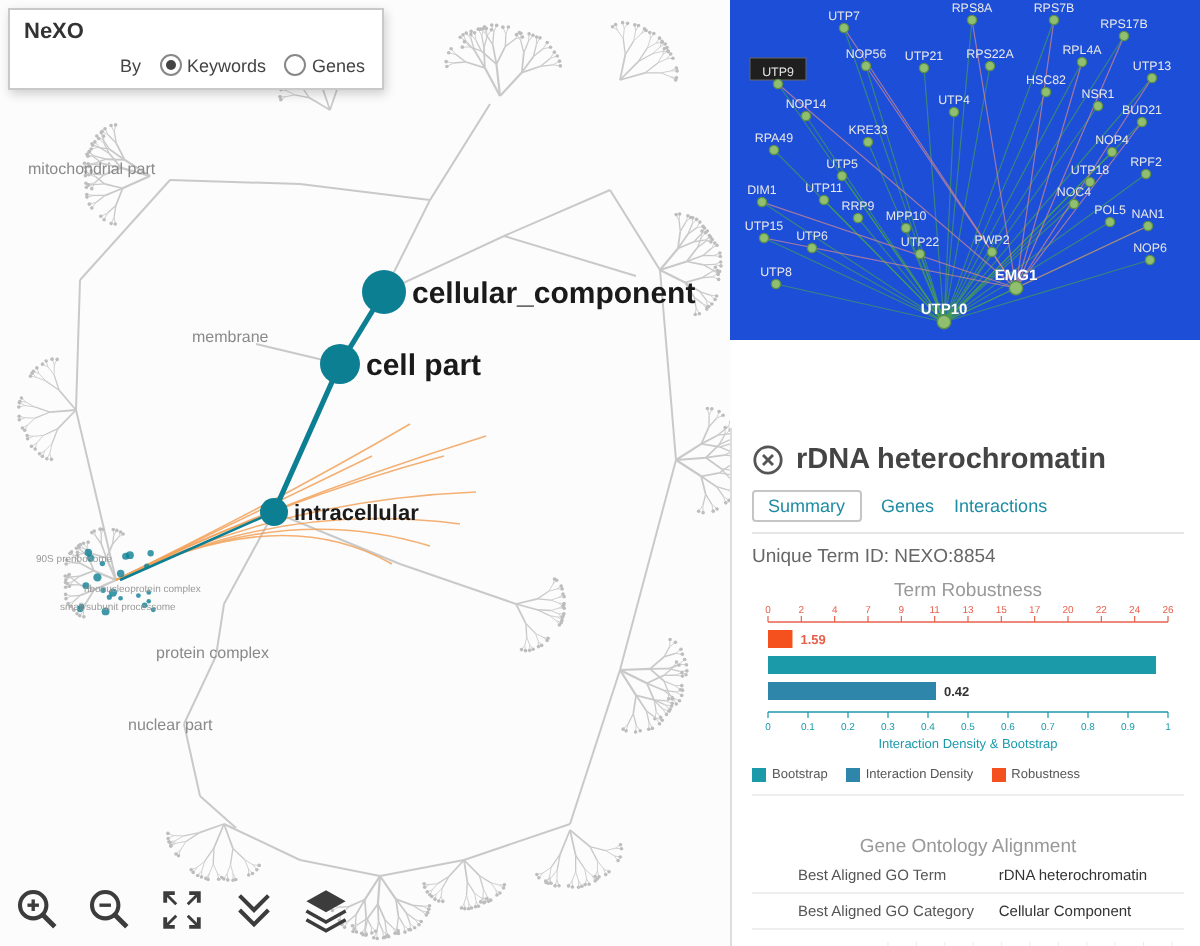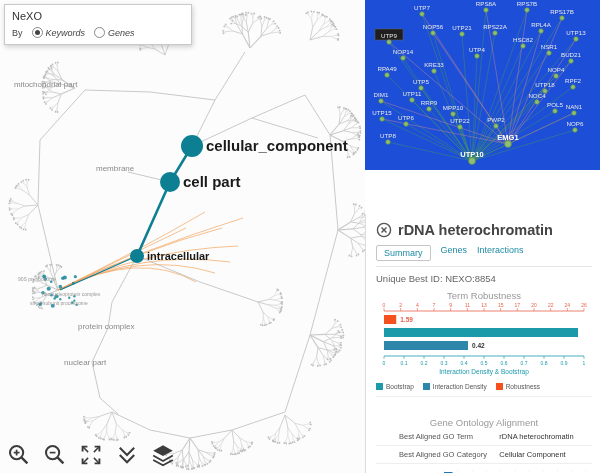--- a/index.html
+++ b/index.html
@@ -8,47 +8,47 @@
   svg{font-family:"Liberation Sans",sans-serif;}
 
   
   .tree-area{position:absolute;left:0;top:0;width:365px;height:473px;background:#fcfcfc;}
   #tree-svg{position:absolute;left:0;top:0;}
 
   
   .search-card{position:absolute;left:4px;top:4px;width:188px;background:#fff;
     border:1px solid #c9c9c9;box-shadow:1px 2px 5px rgba(0,0,0,.18);
     padding:5px 7px 6px;box-sizing:border-box;}
-  .sp-title{font-size:11px;font-weight:400;color:#333;}
+  .sp-title{font-size:11px;font-weight:700;color:#333;}
   .sp-row{display:flex;align-items:center;gap:5px;margin-top:3px;}
   .sp-row input{width:116px;height:16px;font-size:8.5px;border:1px solid #ccc;
     padding:0 4px;color:#333;box-sizing:border-box;font-family:"Liberation Sans",sans-serif;}
   .sp-row input::placeholder{color:#aaa;font-style:italic;}
   .sp-ic{font-size:12px;color:#555;cursor:pointer;line-height:1;display:inline-flex;align-items:center;}
-  .sp-row2{display:flex;align-items:center;gap:9px;margin-top:5px;font-size:9px;color:#444;}
-  .radio-wrap{display:inline-flex;align-items:flex-end;cursor:pointer;font-style:italic;}
+  .sp-row2{display:flex;align-items:center;gap:9px;margin-top:5px;font-size:9px;color:#444;margin-left:48px;}
+  .radio-wrap{display:inline-flex;align-items:flex-end;cursor:pointer;}
   .radio{width:9px;height:9px;border:1px solid #888;border-radius:50%;display:inline-block;
     position:relative;margin-right:3px;background:#fff;}
   .radio.sel::after{content:'';position:absolute;left:2px;top:2px;width:5px;height:5px;
     background:#444;border-radius:50%;}
 
   
   .toolbar{position:absolute;left:6px;bottom:4px;display:flex;gap:10px;}
   .tb{width:26px;height:26px;background:none;border:none;padding:0;cursor:pointer;}
   .tb svg{width:24px;height:24px;}
 
   
   .network-area{position:absolute;left:365px;top:0;width:235px;height:170px;background:#1d4ed8;}
 
   
   .details{position:absolute;left:365px;top:170px;width:235px;height:315px;background:#fff;
     border-left:1px solid #ddd;box-sizing:border-box;padding:8px 8px 0 10px;overflow:hidden;margin-top:44px;}
   .dt-head{display:flex;align-items:center;gap:6px;}
   .dt-title{font-size:14.5px;font-weight:600;color:#444;}
-  .tabs{display:flex;gap:10px;align-items:flex-start;margin-top:7px;padding-bottom:5px;
+  .tabs{display:flex;gap:10px;align-items:center;margin-top:7px;padding-bottom:5px;
     border-bottom:1px solid #e6e6e6;font-size:9px;color:#1e8ca4;}
   .tab{cursor:pointer;}
   .tab.active{border:1px solid #c5c5c5;border-radius:2px;padding:2px 7px;}
   .uid{font-size:9.5px;color:#666;margin-top:6px;}
   .sec{font-size:9.5px;color:#999;margin-top:6px;text-align:center;}
   .sec.bord{border-top:1px solid #eee;padding-top:20px;}
   .legend{display:flex;gap:9px;font-size:6.5px;color:#555;align-items:center;margin:0 0 4px;}
   .lg{display:inline-flex;align-items:center;gap:3px;}
   .lg i{width:7px;height:7px;display:inline-block;}
   .go-row{display:flex;font-size:7.5px;color:#555;border-bottom:1px solid #eee;padding:4px 0;}
@@ -1520,21 +1520,21 @@
       </span>
       <span class="dt-title">rDNA heterochromatin</span>
     </div>
 
     <div class="tabs">
       <span class="tab active">Summary</span>
       <span class="tab">Genes</span>
       <span class="tab">Interactions</span>
     </div>
 
-    <div class="uid">Unique Best ID: NEXO:8854</div>
+    <div class="uid">Unique Term ID: NEXO:8854</div>
     <div class="sec">Term Robustness</div>
 
     <svg id="robustness-svg" width="219" height="78">
         <line x1="8" y1="10" x2="208" y2="10" stroke="#e8604c" stroke-width="0.8"></line>
         <line x1="8" y1="10" x2="8" y2="7" stroke="#e8604c" stroke-width="0.6"></line>
         <text x="8" y="5.5" font-size="5" fill="#e8604c" text-anchor="middle">0</text>
         <line x1="24.666666666666668" y1="10" x2="24.666666666666668" y2="7" stroke="#e8604c" stroke-width="0.6"></line>
         <text x="24.666666666666668" y="5.5" font-size="5" fill="#e8604c" text-anchor="middle">2</text>
         <line x1="41.333333333333336" y1="10" x2="41.333333333333336" y2="7" stroke="#e8604c" stroke-width="0.6"></line>
         <text x="41.333333333333336" y="5.5" font-size="5" fill="#e8604c" text-anchor="middle">4</text>

